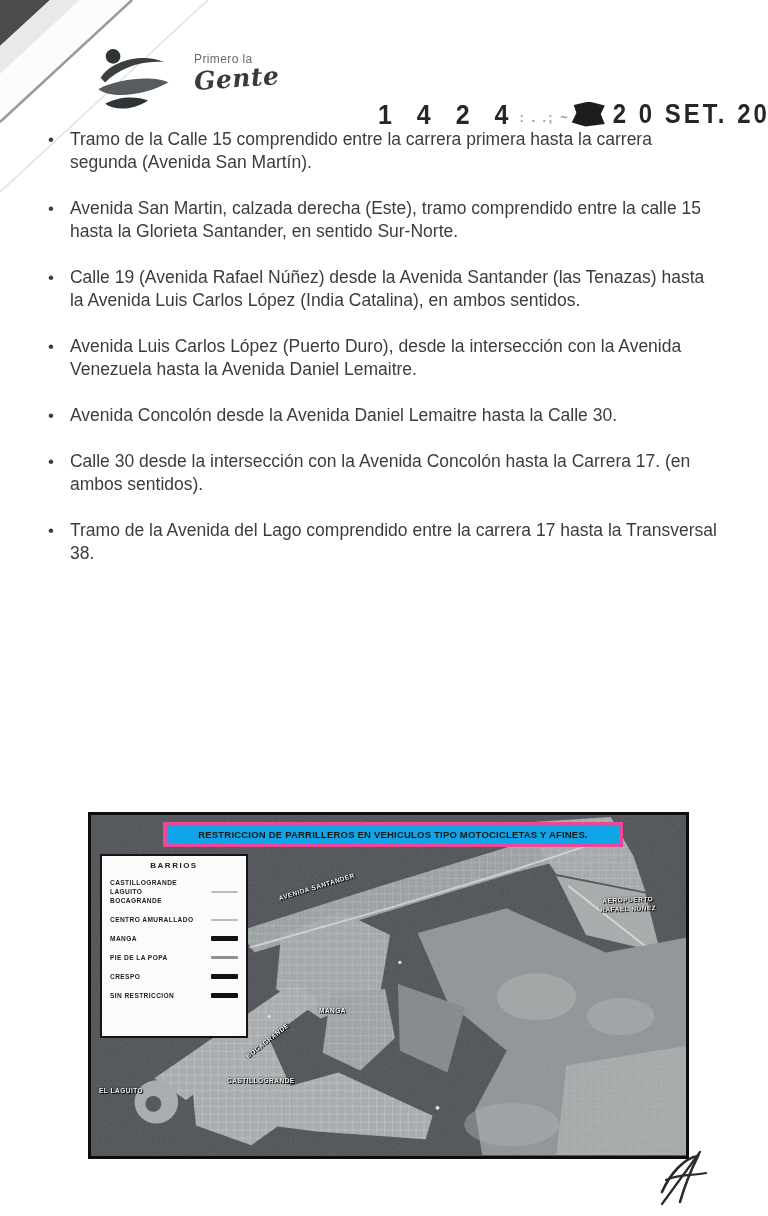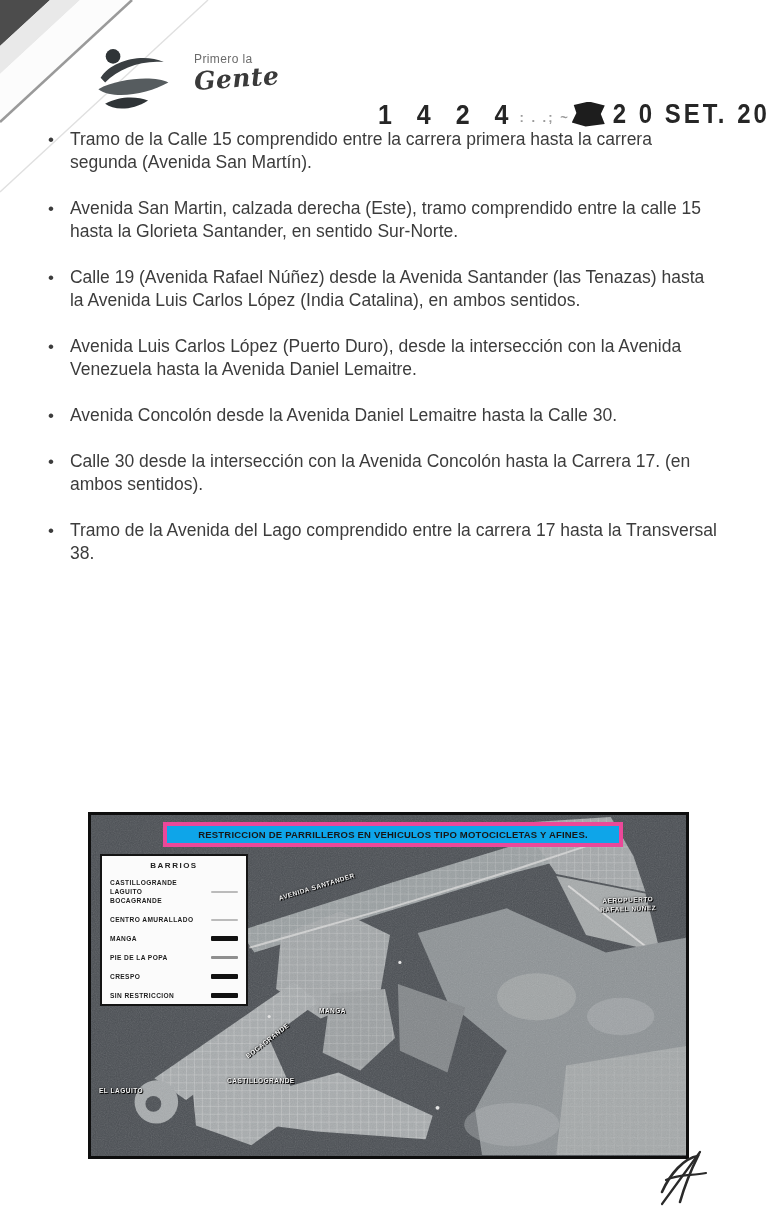--- a/index.html
+++ b/index.html
@@ -53,21 +53,21 @@
     background:#4b4f54;border:3px solid #0e0e0e;box-sizing:border-box;
   }
   #map-svg{position:absolute;left:0;top:0;width:100%;height:100%;}
   #map-title{
     position:absolute;left:40px;top:7px;width:452px;height:17px;
     background:#0ea5e9;border:4px solid #ec4899;
     font-size:9.5px;font-weight:700;letter-spacing:.2px;color:#171717;
     text-align:center;line-height:17px;margin-left:32px;
   }
   #map-legend{
-    position:absolute;left:9px;top:39px;width:148px;height:152px;
+    position:absolute;left:9px;top:39px;width:148px;height:184px;
     background:#fbfbfb;border:2px solid #141414;box-sizing:border-box;
     padding:5px 8px 0 8px;color:#1d1d1d;
   }
   .legend-header{text-align:center;font-size:8px;font-weight:700;letter-spacing:1.5px;margin-bottom:8px;}
   .legend-row{display:flex;justify-content:space-between;align-items:center;height:9px;}
   .legend-row.gap{margin-top:10px;}
   .legend-label{font-size:6.6px;font-weight:700;letter-spacing:.4px;}
   .sw{width:27px;border-radius:1px;}
   .sw-light{height:2px;background:#bbbbbb;}
   .sw-mid{height:3px;background:#8f8f8f;}

